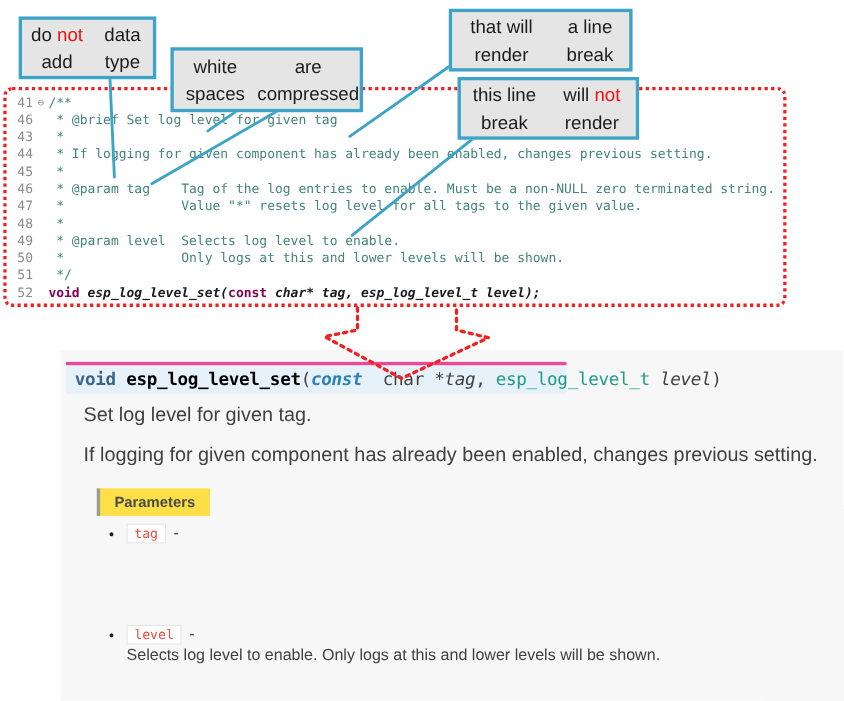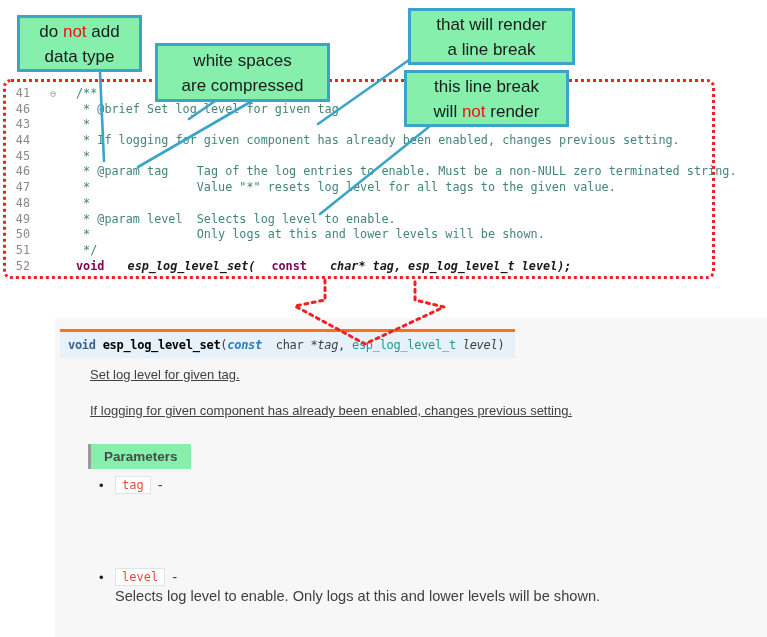--- a/index.html
+++ b/index.html
@@ -1,58 +1,58 @@
 <!DOCTYPE html>
 <html><head>
 <meta charset="utf-8">
 <style>
   html,body{margin:0;padding:0;background:#ffffff;}
   #stage{position:relative;width:767px;height:637px;overflow:hidden;
          font-family:"Liberation Sans",sans-serif;background:#ffffff;}
 
   
-  .callout{position:absolute;background:#86efac;border:3px solid #3ba4c7;
-           display:flex;flex-direction:column;justify-content:center;align-items:center;
+  .callout{position:absolute;background:#e5e5e5;border:3px solid #3ba4c7;
+           display:flex;flex-direction:row;justify-content:center;align-items:center;
            text-align:center;font-size:17px;line-height:25px;color:#1b1b1b;z-index:6;}
   .red{color:#ee1111;}
 
   
   #overlay{position:absolute;left:0;top:0;z-index:5;pointer-events:none;}
 
   
   #code-frame{position:absolute;left:3px;top:79px;width:706px;height:194px;
               border:3px dotted #ee2222;border-radius:8px;z-index:1;}
 
   
   #code{position:absolute;left:8px;top:86px;z-index:2;
         font-family:"DejaVu Sans Mono","Liberation Mono",monospace;
         font-size:11.8px;line-height:15.7px;}
-  .crow{display:flex;height:15.7px;white-space:pre;gap:16px;}
+  .crow{display:flex;height:15.7px;white-space:pre;}
   .lnum{width:22px;text-align:right;color:#8a8a8a;flex:0 0 22px;}
   .fold{width:14px;text-align:center;color:#9a9a9a;flex:0 0 14px;font-size:10px;}
   .ctext{color:#43857a;white-space:pre;}
   .kw{color:#7f0055;font-weight:bold;white-space:pre;}
   .plain{color:#1a1a1a;font-weight:bold;white-space:pre;font-style:italic;}
 
   
   #doc{position:absolute;left:55px;top:318px;width:712px;height:319px;
        background:#f7f7f7;z-index:1;color:#404040;}
   #sig{position:absolute;left:5px;top:11px;width:447px;height:26px;
-       background:#e7f1f9;border-top:3px solid #f97316;
+       background:#e7f1f9;border-top:3px solid #ec4899;
        font-family:"DejaVu Sans Mono","Liberation Mono",monospace;
-       font-size:12px;letter-spacing:-0.3px;line-height:26px;padding-left:8px;
+       font-size:16px;letter-spacing:-0.3px;line-height:26px;padding-left:8px;
        white-space:pre;}
   #sig .s-kw{color:#39648c;font-weight:bold;}
   #sig .s-name{color:#000000;font-weight:bold;}
   #sig .s-const{color:#2980b9;font-style:italic;font-weight:bold;}
   #sig .s-plain{color:#404040;}
   #sig .s-param{color:#404040;font-style:italic;}
   #sig .s-type{color:#1f9a8a;}
-  .para{position:absolute;left:35px;font-size:13px;color:#404040;text-decoration:underline;}
-  #params-label{position:absolute;left:33px;top:126px;background:#86efac;
+  .para{position:absolute;left:21px;font-size:18px;color:#404040;}
+  #params-label{position:absolute;left:33px;top:126px;background:#fde047;
                 border-left:3px solid #9b9b9b;padding:5px 13px;font-weight:bold;
                 font-size:13.5px;color:#4a4a4a;}
   .bullet-row{position:absolute;display:flex;align-items:center;font-size:14.6px;}
   .dot{width:16px;color:#1a1a1a;font-size:13px;}
   .chip{font-family:"DejaVu Sans Mono","Liberation Mono",monospace;font-size:12px;
         color:#e74c3c;background:#ffffff;border:1px solid #e1e4e5;padding:1px 6px;}
   .dash{margin-left:7px;color:#404040;}
   .pdesc{position:absolute;left:60px;width:650px;font-size:14.6px;
          line-height:28.5px;color:#404040;}
 </style>
@@ -116,18 +116,18 @@
     <div>data type</div>
   </div>
   <div class="callout" style="left:155px;top:43px;width:169px;height:53px;">
     <div>white spaces</div>
     <div>are  compressed</div>
   </div>
   <div class="callout" style="left:408px;top:8px;width:161px;height:51px;">
     <div>that will render</div>
     <div>a line break</div>
   </div>
-  <div class="callout" style="left:404px;top:70px;width:159px;height:51px;">
+  <div class="callout" style="left:416px;top:70px;width:159px;height:51px;">
     <div>this line break</div>
     <div><span>will </span><span class="red">not</span><span> render</span></div>
   </div>
 
 </div>
 
 </body></html>

